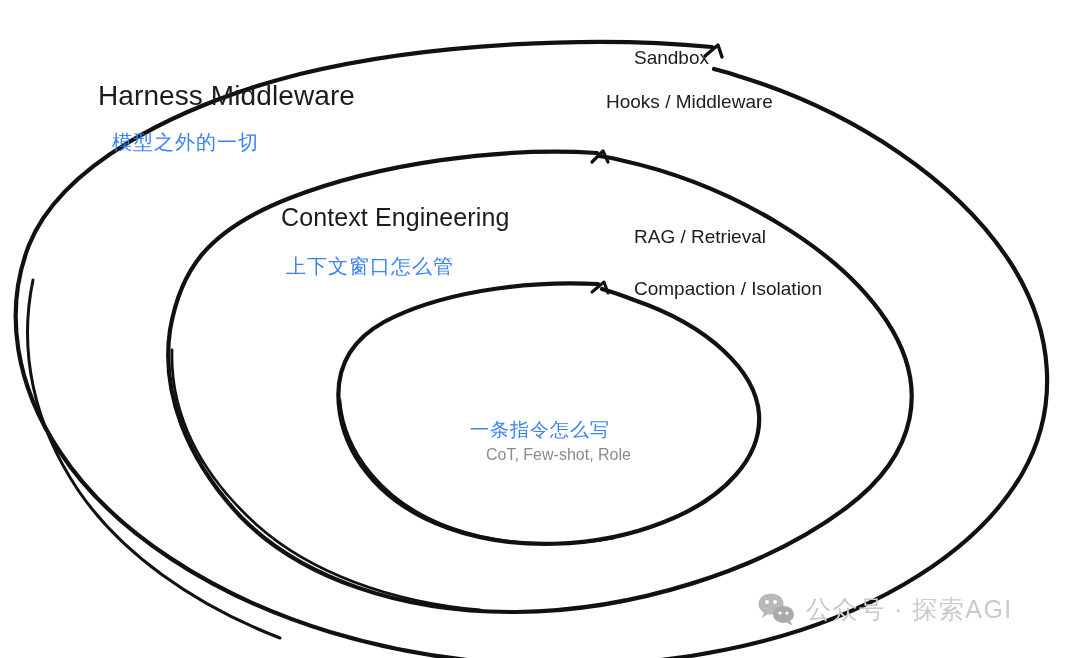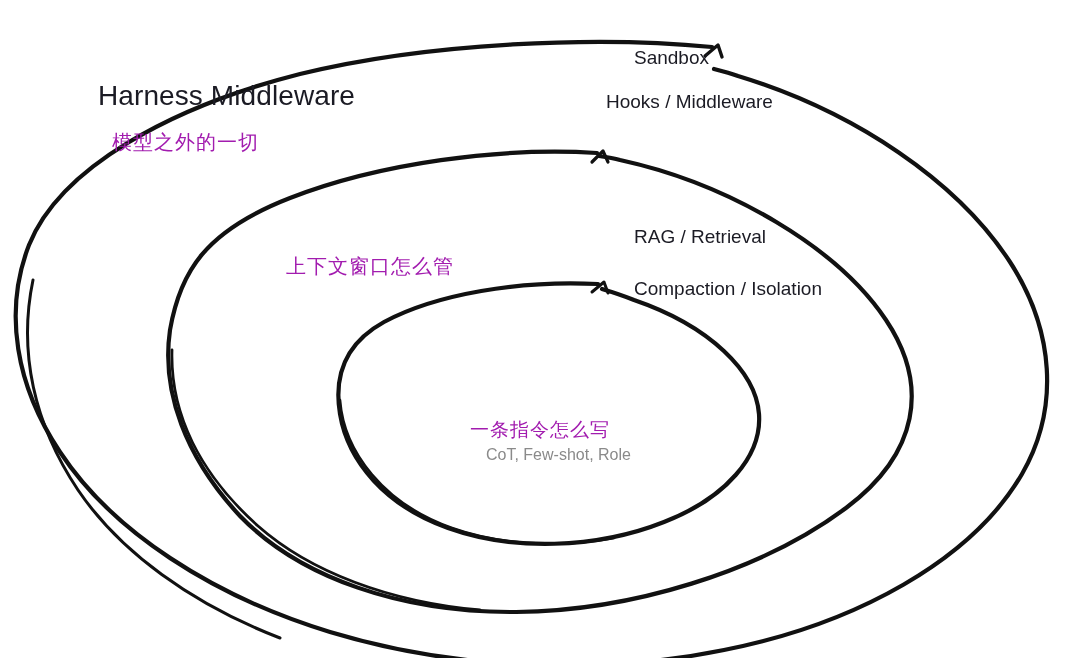--- a/index.html
+++ b/index.html
@@ -37,21 +37,21 @@
     font-size: 28px;
     letter-spacing: 0.1px;
   }
   .title-en.mid {
     font-size: 25px;
   }
   .title-en.inner {
     font-size: 24px;
   }
   .sub-cn {
-    color: #a21caf;
+    color: #3b82f6;
     font-size: 20px;
     letter-spacing: 1px;
   }
   .sub-cn.inner {
     font-size: 19px;
     text-align: center;
   }
   .detail {
     color: #1b1b24;
     font-size: 19px;
@@ -138,26 +138,44 @@
 
   <div class="lbl title-en" style="left:98px; top:82px;">Harness Middleware</div>
 
   <div class="lbl sub-cn" style="left:112px; top:132px;">模型之外的一切</div>
 
   <div class="lbl detail" style="left:634px; top:48px;">Sandbox</div>
 
   <div class="lbl detail" style="left:606px; top:92px;">Hooks / Middleware</div>
 
 
+  <div class="lbl title-en mid" style="left:281px; top:205px;">Context Engineering</div>
 
   <div class="lbl sub-cn" style="left:277px; top:256px;margin-left:9px;">上下文窗口怎么管</div>
 
   <div class="lbl detail" style="left:634px; top:227px;">RAG / Retrieval</div>
 
   <div class="lbl detail" style="left:634px; top:279px;">Compaction / Isolation</div>
 
 
   <div class="lbl sub-cn inner" style="left:470px; top:420px;">一条指令怎么写</div>
 
   <div class="lbl detail-sm" style="left:486px; top:447px;">CoT, Few-shot, Role</div>
 
+  <div class="watermark">
+    <svg class="wm-logo" viewBox="0 0 40 34">
+      <g fill="#b9b9b9">
+        <ellipse cx="14" cy="12" rx="12.5" ry="10.5"></ellipse>
+        <path d="M 7 20 L 5 26 L 12 21.5 Z"></path>
+        <circle cx="10" cy="10" r="1.9" fill="#ffffff"></circle>
+        <circle cx="18" cy="10" r="1.9" fill="#ffffff"></circle>
+      </g>
+      <g fill="#aaaaaa">
+        <ellipse cx="26.5" cy="22.5" rx="10.5" ry="8.5"></ellipse>
+        <path d="M 33 29 L 35.5 33.5 L 29.5 30.5 Z"></path>
+        <circle cx="23" cy="21" r="1.6" fill="#ffffff"></circle>
+        <circle cx="30" cy="21" r="1.6" fill="#ffffff"></circle>
+      </g>
+    </svg>
+    <span class="wm-text">公众号 · 探索AGI</span>
+  </div>
 
 </div>
 
 </body></html>

